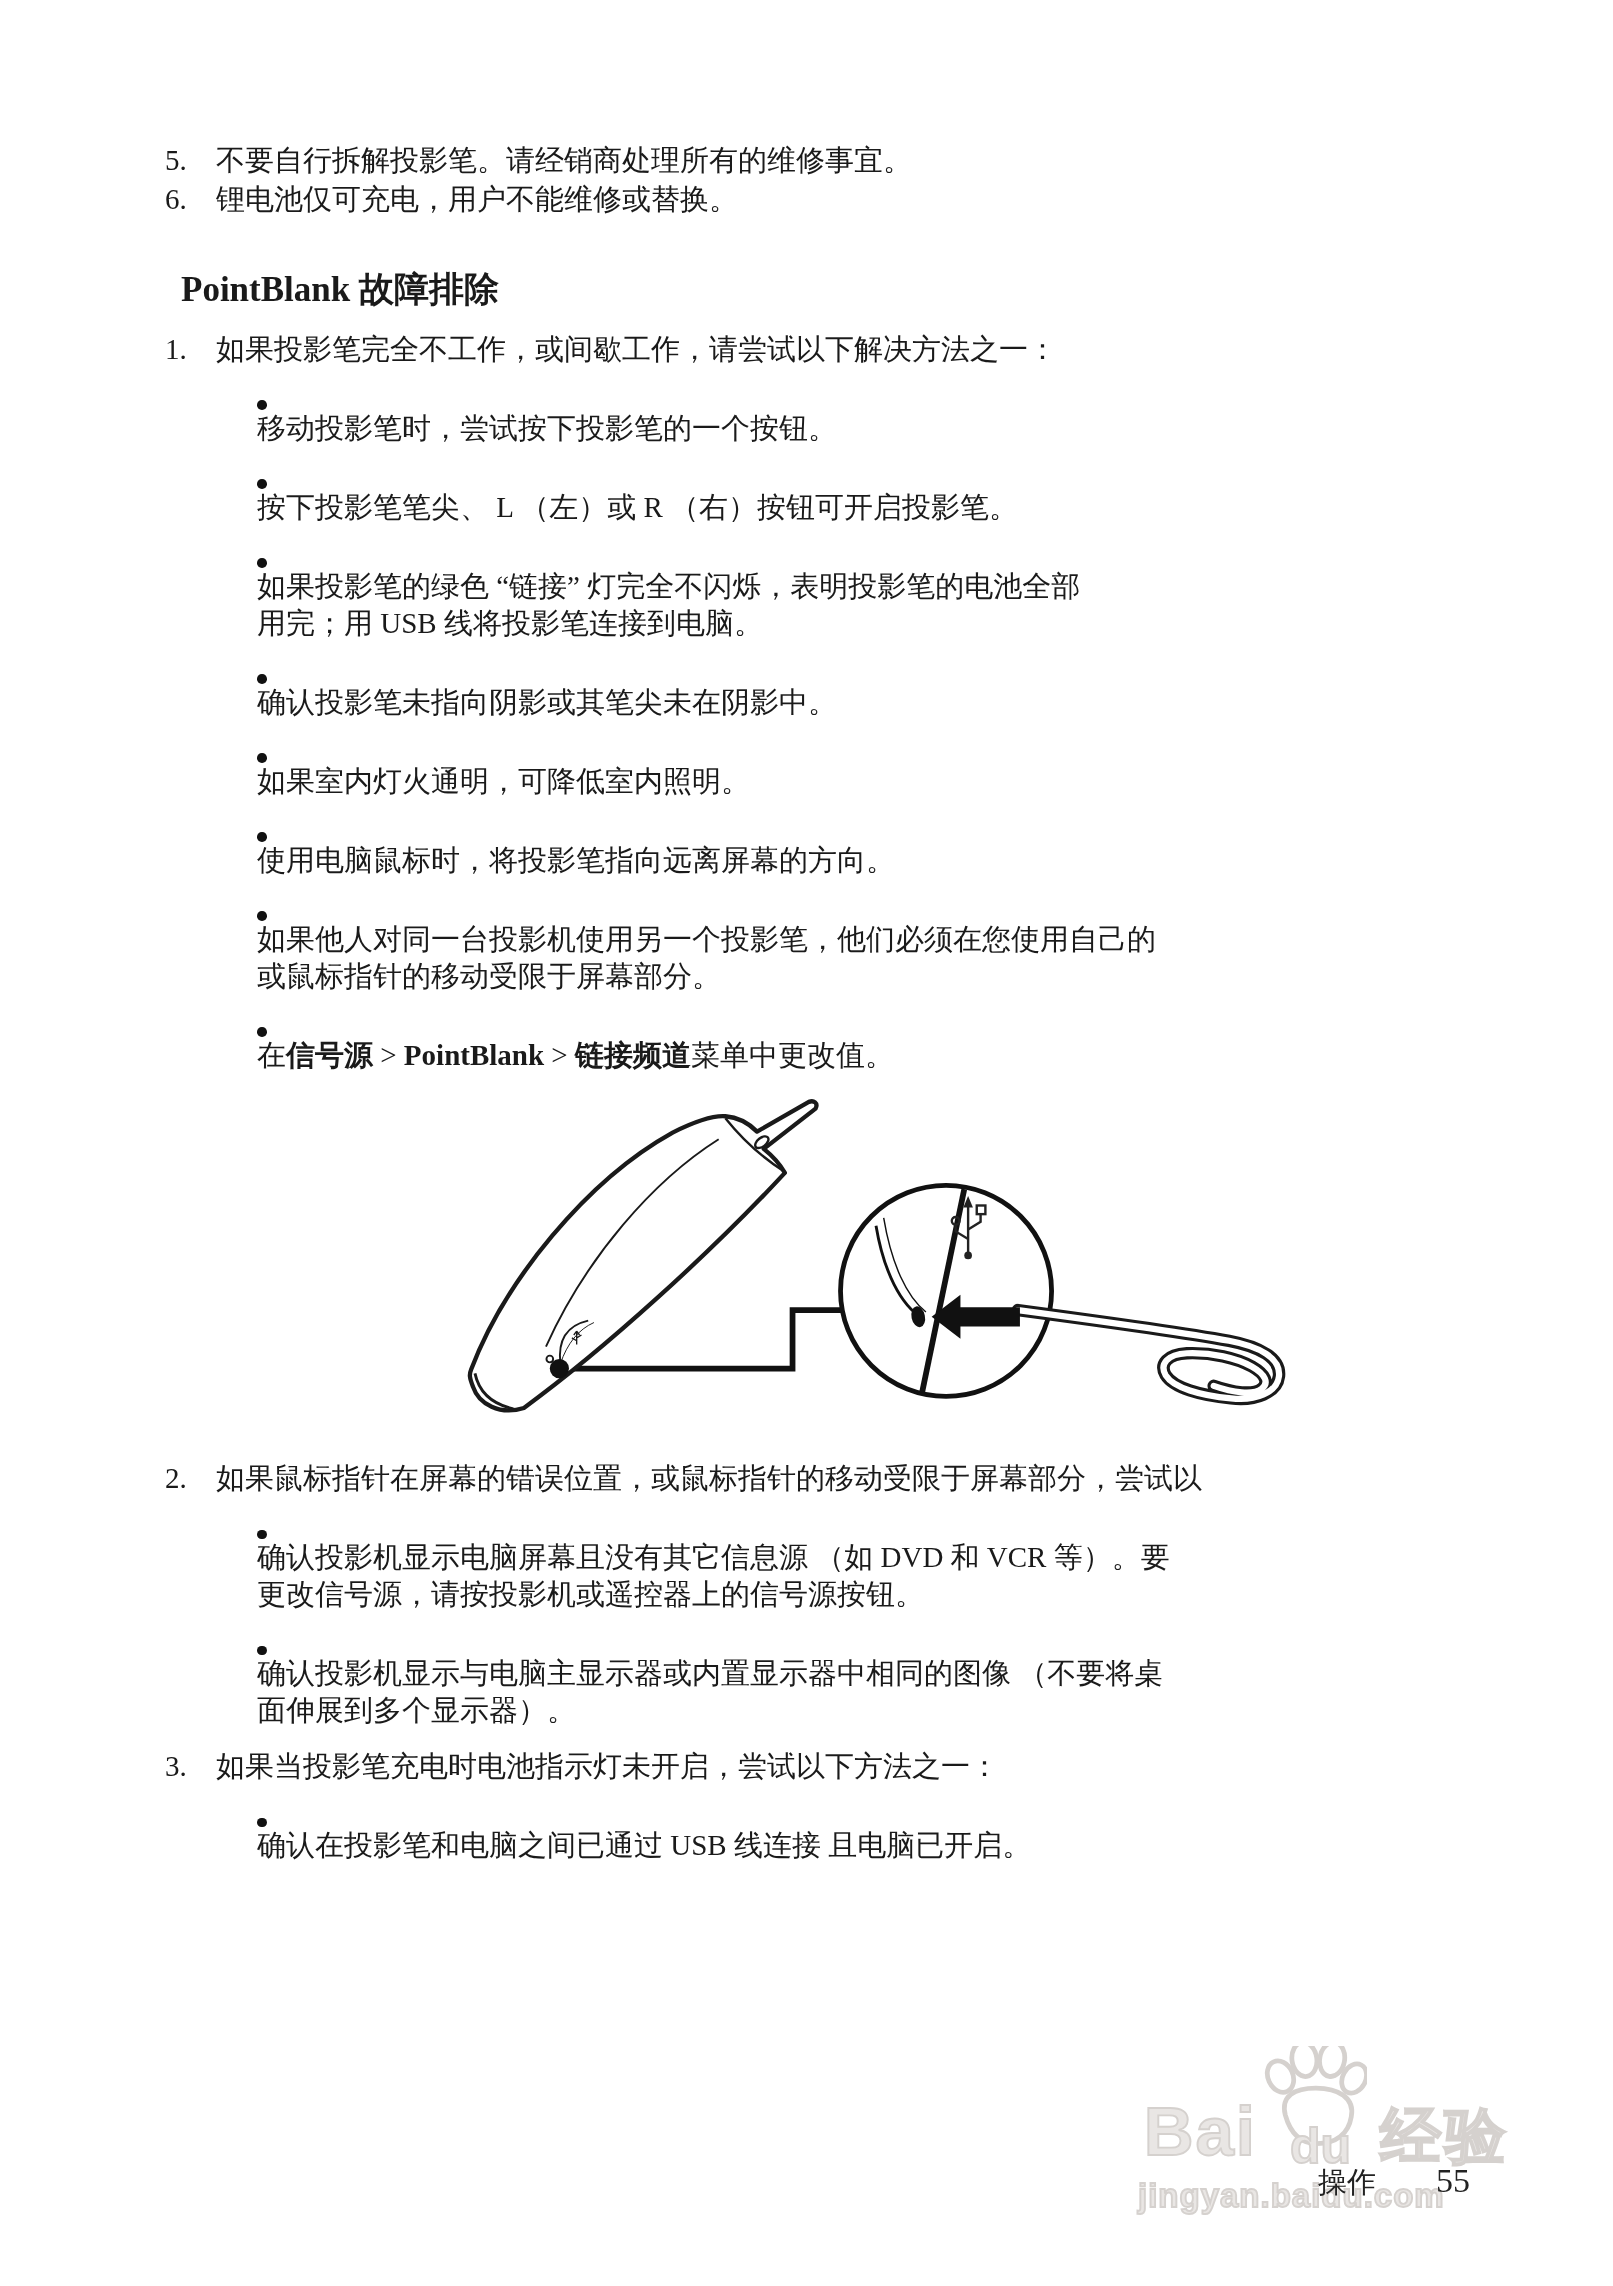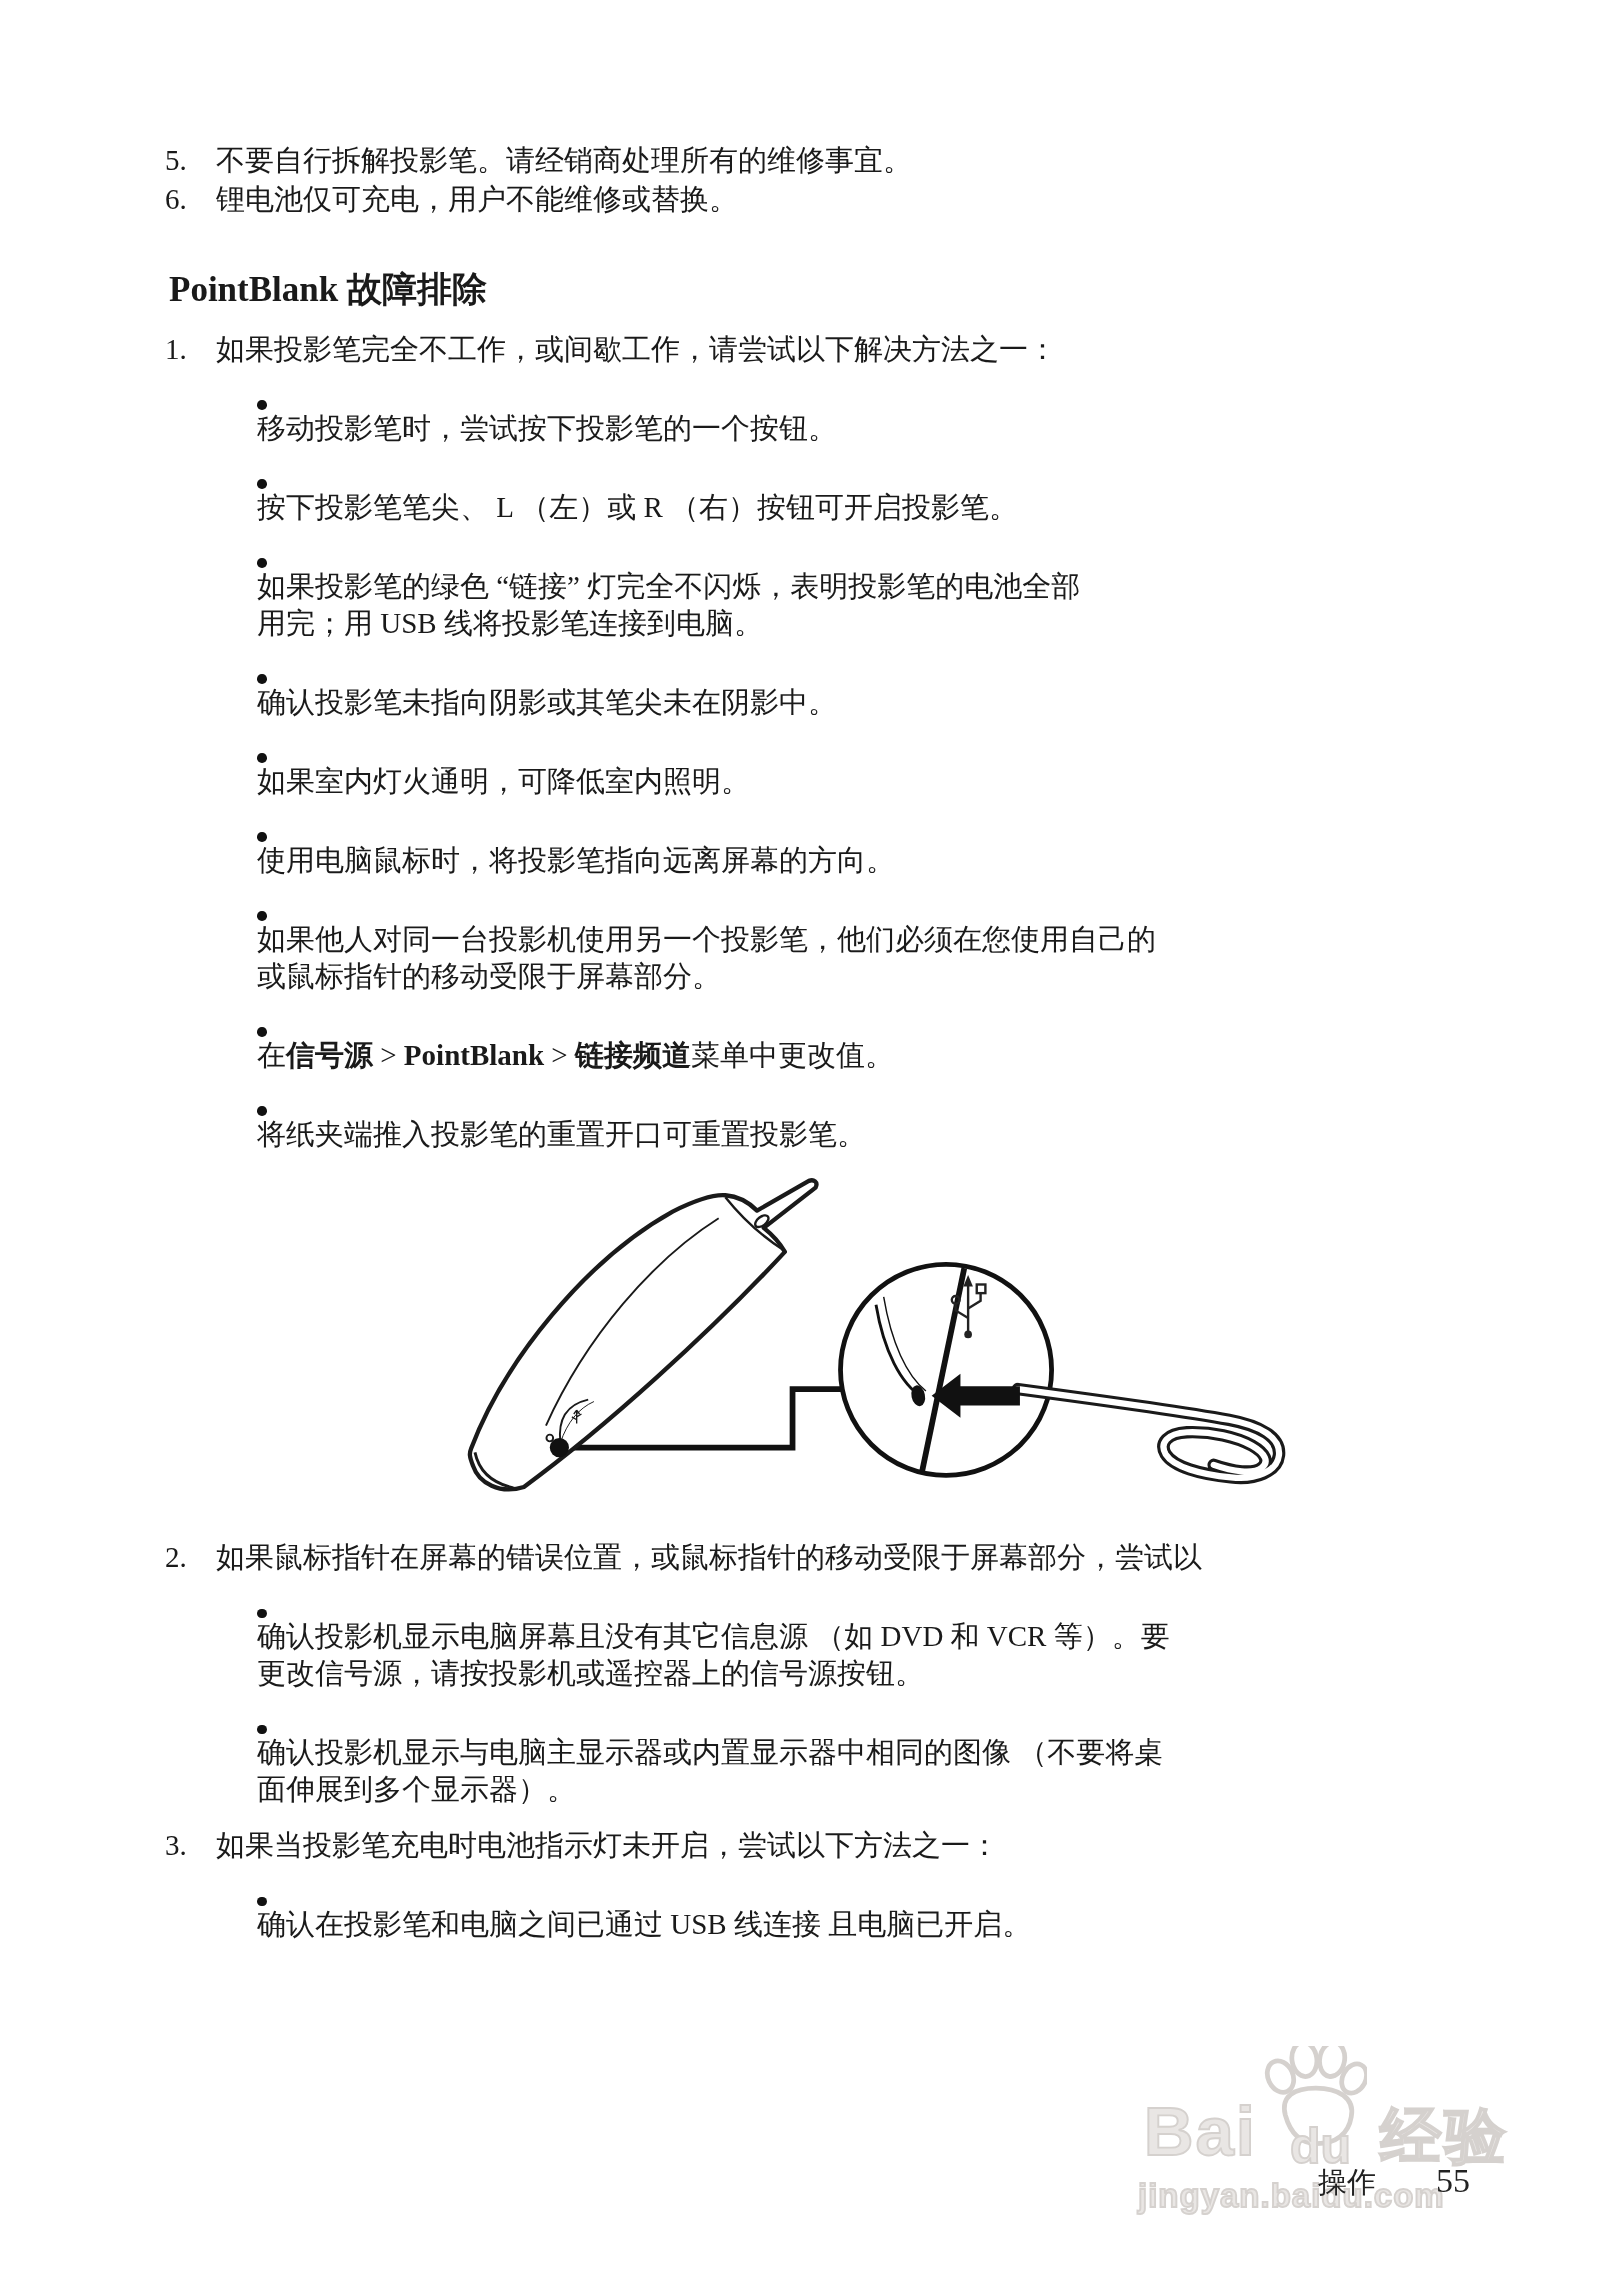--- a/index.html
+++ b/index.html
@@ -4,21 +4,21 @@
 <style>
   html,body{margin:0;padding:0;background:#fff;}
   .page{position:relative;width:1614px;height:2286px;background:#fff;overflow:hidden;
         font-family:"Liberation Serif","DejaVu Serif",serif;color:#1a1a1a;}
   .content{position:absolute;left:165px;top:142px;width:1287px;}
   .tl{white-space:nowrap;line-height:37px;font-size:29px;}
   .b{font-weight:bold;}
   .numrow{display:flex;align-items:flex-start;}
   .numcol{width:51px;flex:none;font-size:29px;line-height:37px;}
   .safety .numrow{margin-bottom:1.9px;}
-  .heading{font-size:35px;font-weight:bold;margin:50px 0 19px 4px;line-height:44px;white-space:nowrap;}
+  .heading{font-size:35px;font-weight:bold;margin:50px 0 19px 16px;line-height:44px;white-space:nowrap;}
   .step{margin-top:13.4px;}
   .bullets{margin-top:7.7px;}
   .bullet{display:flex;align-items:flex-start;margin:19px 0 19px 92px;flex-direction:column;}
   .bcol{width:50px;flex:none;padding-top:13.4px;}
   .dot{width:9.6px;height:9.6px;border-radius:50%;background:#111;}
   .figure{margin:5.8px 0 13.4px 267px;width:865px;height:331px;}
   .watermark{position:absolute;left:1138px;top:2046px;width:403px;height:192px;
              font-family:Liberation Sans, sans-serif;font-weight:bold;
              color:#e9e6e4;-webkit-text-stroke:1.9px #d5d1ce;}
   .wm-bai{position:absolute;left:5.8px;top:46px;font-size:69px;letter-spacing:1.9px;}
@@ -120,28 +120,20 @@
             </div>
           </div>
           <div class="bullet">
             <div class="bcol">
               <div class="dot"></div>
             </div>
             <div>
               <div class="tl"><span>在</span><span class="b">信号源</span><span> &gt; </span><span class="b">PointBlank</span><span> &gt; </span><span class="b">链接频道</span><span>菜单中更改值。</span></div>
             </div>
           </div>
-          <div class="bullet">
-            <div class="bcol">
-              <div class="dot"></div>
-            </div>
-            <div>
-              <div class="tl">将纸夹端推入投影笔的重置开口可重置投影笔。</div>
-            </div>
-          </div>
         </div>
     </div>
 
     <svg class="figure" viewBox="0 0 900 345">
 
       <path d="M142,281 H375 V220 H428" fill="none" stroke="#111" stroke-width="6"></path>
 
       <g>
         <path d="M40,282 C75,190 160,85 250,35 C272,24 292,17 305,18 C318,19 330,26 338,34
                  L392,3 C397,1 402,4 399,10 L345,52 C355,60 362,68 367,77

